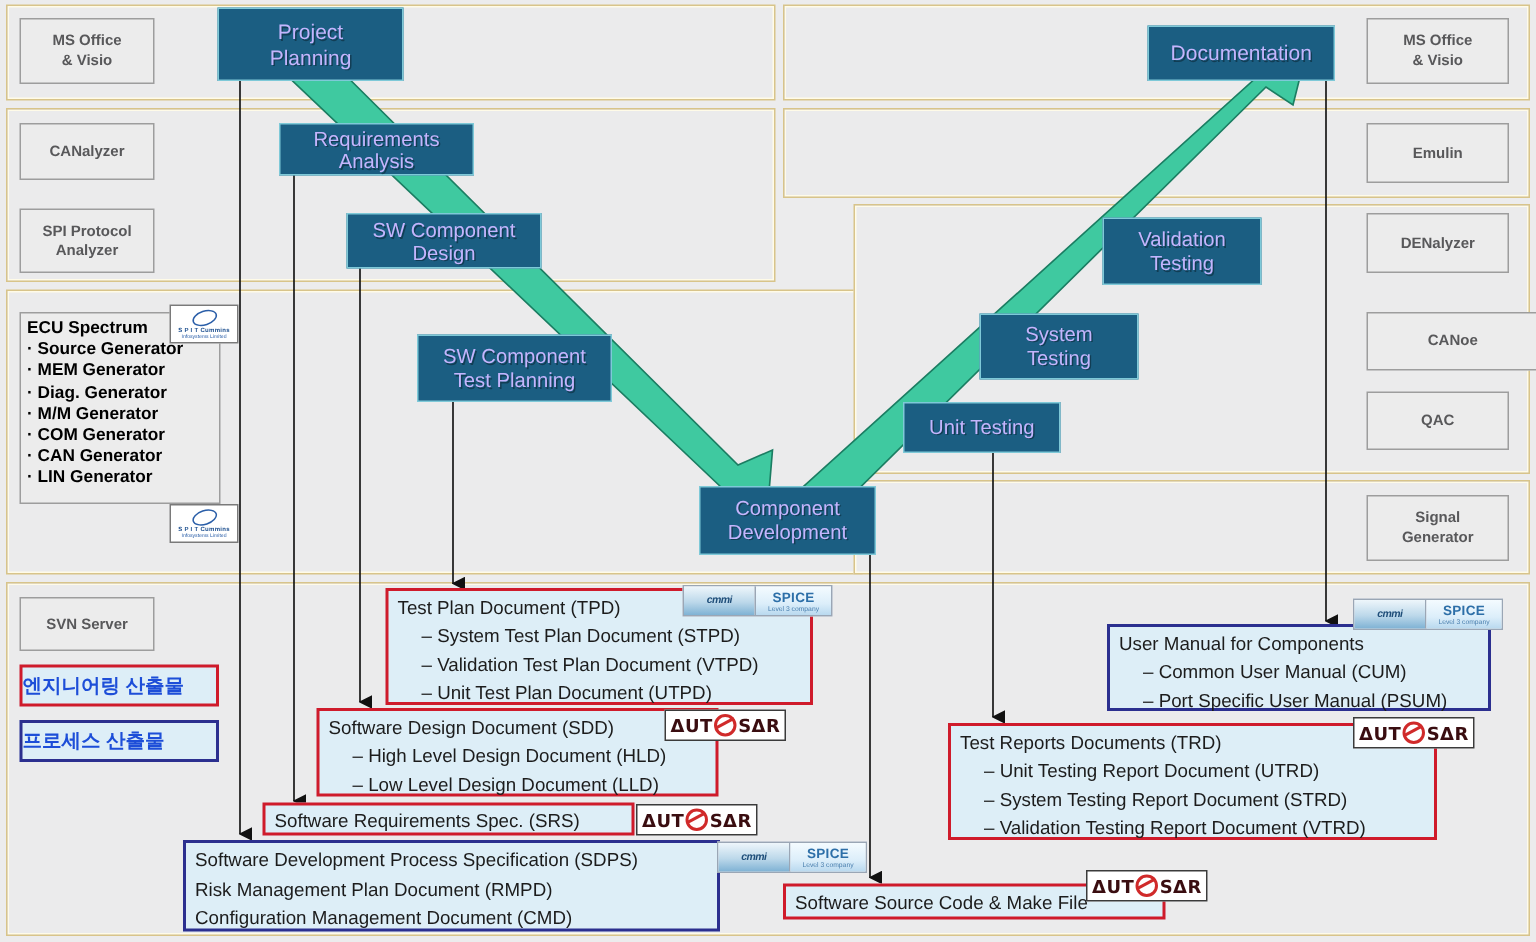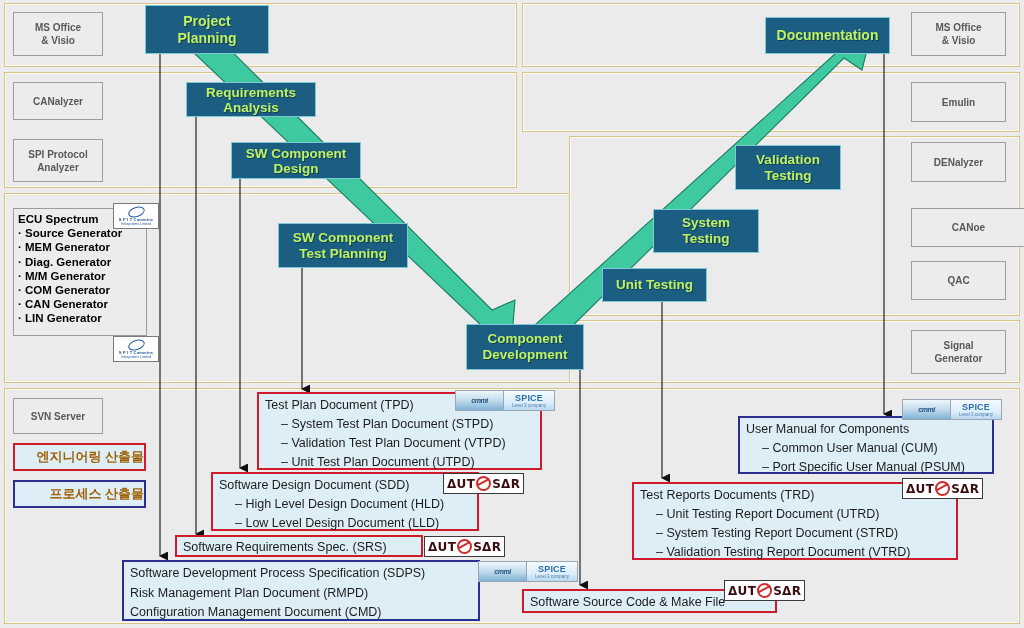--- a/index.html
+++ b/index.html
@@ -12,43 +12,43 @@
   
   .tool{position:absolute;box-sizing:border-box;background:#ececec;border:1px solid #9d9d9d;
         color:#58585a;font-size:10px;font-weight:bold;line-height:13px;
         display:flex;align-items:center;justify-content:center;text-align:center;}
   .tool.tall{align-items:flex-start;justify-content:flex-start;text-align:left;
              padding:3px 4px;font-size:11.5px;line-height:14.2px;color:#000;font-weight:bold;}
   .tool.tall .hdr{display:block;}
   .tool.tall .li{display:block;}
 
   
-  .proc{position:absolute;box-sizing:border-box;background:#1b5e82;color:#bef264;
+  .proc{position:absolute;box-sizing:border-box;background:#1b5e82;color:#c4b5fd;
         border:1px solid #7ec9d8;
-        font-size:14px;font-weight:bold;line-height:16.5px;text-align:center;
+        font-size:14px;font-weight:normal;line-height:16.5px;text-align:center;
         display:flex;align-items:center;justify-content:center;
         text-shadow:1px 1px 0 rgba(0,0,0,.35);z-index:6;}
 
   
   .vsvg{position:absolute;left:0;top:0;width:1024px;height:628px;pointer-events:none;z-index:3;}
 
   
   .consvg{position:absolute;left:0;top:0;width:1024px;height:628px;pointer-events:none;z-index:5;}
 
   
   .doc{position:absolute;box-sizing:border-box;background:#ddeef7;
        font-size:12.5px;line-height:19px;color:#1c1c1c;padding:2px 6px;z-index:7;}
   .doc.eng{border:2px solid #cf1b2b;}
   .doc.prc{border:2px solid #2b2f8f;}
   .doc .ln{white-space:nowrap;}
   .doc .ind{padding-left:16px;}
 
   
   .legend{position:absolute;box-sizing:border-box;background:#ddeef7;display:flex;
-          align-items:center;justify-content:flex-end;font-size:13px;font-weight:bold;color:#a16207;z-index:7;}
+          align-items:center;justify-content:flex-start;font-size:13px;font-weight:bold;color:#1d4ed8;z-index:7;}
   .legend.eng{border:2px solid #cf1b2b;}
   .legend.prc{border:2px solid #2b2f8f;}
 
   
   .badge{position:absolute;z-index:9;display:flex;align-items:center;box-sizing:border-box;}
 
   .autosar{background:#ffffff;border:1px solid #3b3b3b;padding:1px 3px;height:17px;
            display:flex;align-items:center;gap:0px;}
   .autosar .t{font-size:12px;font-weight:bold;color:#3a0d10;letter-spacing:.3px;font-family:"DejaVu Sans",sans-serif;}
   .autosar .o{display:inline-block;width:11px;height:11px;border:2px solid #d02a2a;border-radius:50%;

